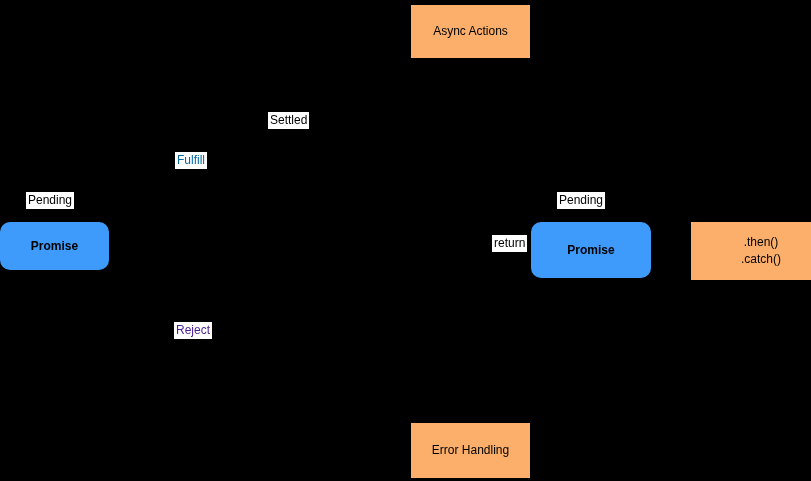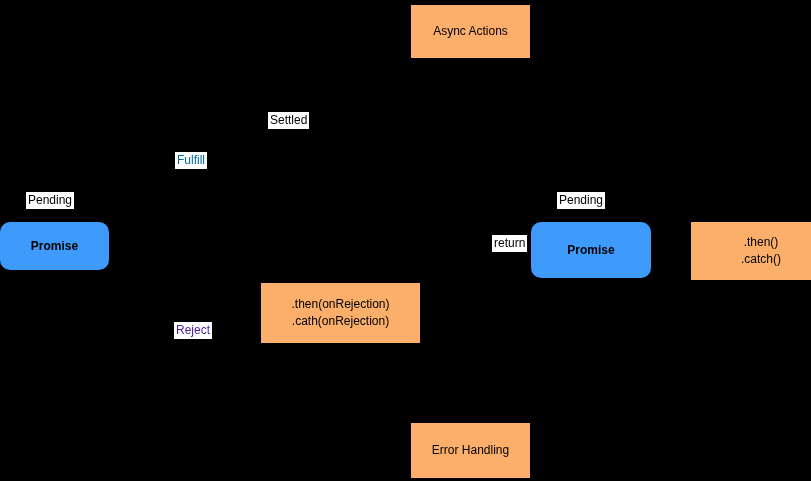--- a/index.html
+++ b/index.html
@@ -47,24 +47,20 @@
 </head>
 <body>
 
 <div id="canvas" style="width: 811px; height: 481px; background: rgb(0, 0, 0);">
     <div class="node orange" style="left: 411px; top: 5px; width: 119px; height: 53px; background: rgb(251, 175, 107); color: rgb(0, 0, 0);">
       <span class="node-line">Async Actions</span>
     </div>
     <div class="node blue" style="left: 0px; top: 222px; width: 109px; height: 48px; background: rgb(62, 155, 252); color: rgb(0, 0, 0);">
       <span class="node-line">Promise</span>
     </div>
-    <div class="node orange" style="left: 261px; top: 283px; width: 159px; height: 60px; background: rgb(251, 175, 107); color: rgb(0, 0, 0);">
-      <span class="node-line">.then(onRejection)</span>
-      <span class="node-line">.cath(onRejection)</span>
-    </div>
     <div class="node blue" style="left: 531px; top: 222px; width: 120px; height: 56px; background: rgb(62, 155, 252); color: rgb(0, 0, 0);">
       <span class="node-line">Promise</span>
     </div>
     <div class="node orange" style="left: 691px; top: 222px; width: 140px; height: 58px; background: rgb(251, 175, 107); color: rgb(0, 0, 0);">
       <span class="node-line">.then()</span>
       <span class="node-line">.catch()</span>
     </div>
     <div class="node orange" style="left: 411px; top: 423px; width: 119px; height: 55px; background: rgb(251, 175, 107); color: rgb(0, 0, 0);">
       <span class="node-line">Error Handling</span>
     </div>

